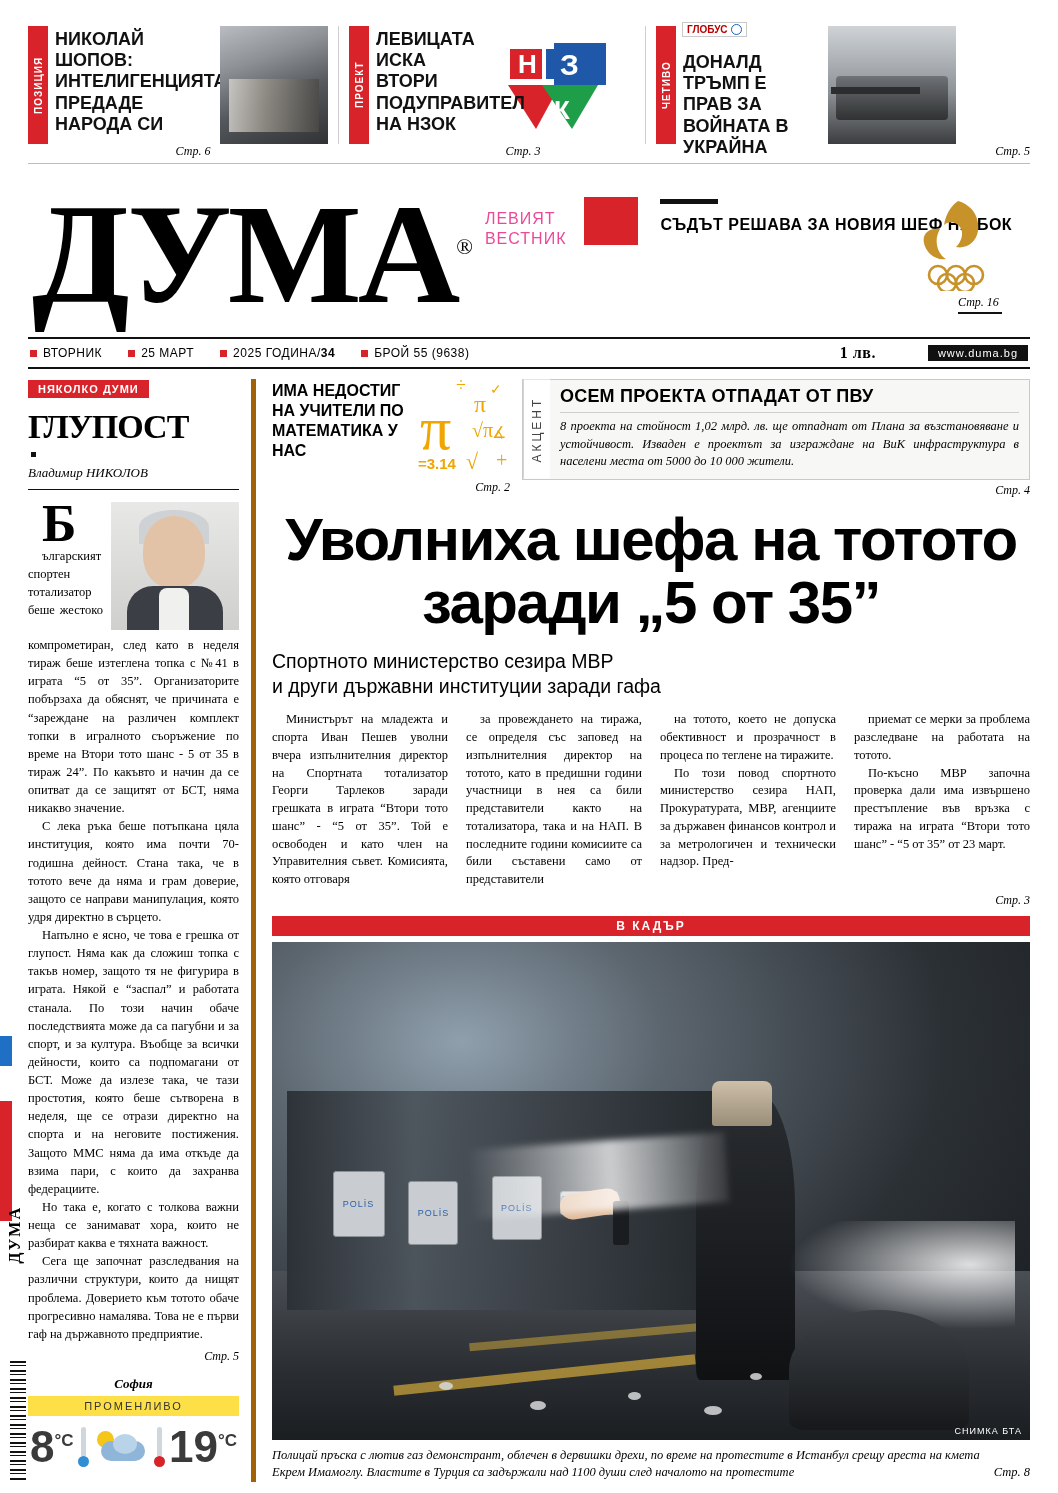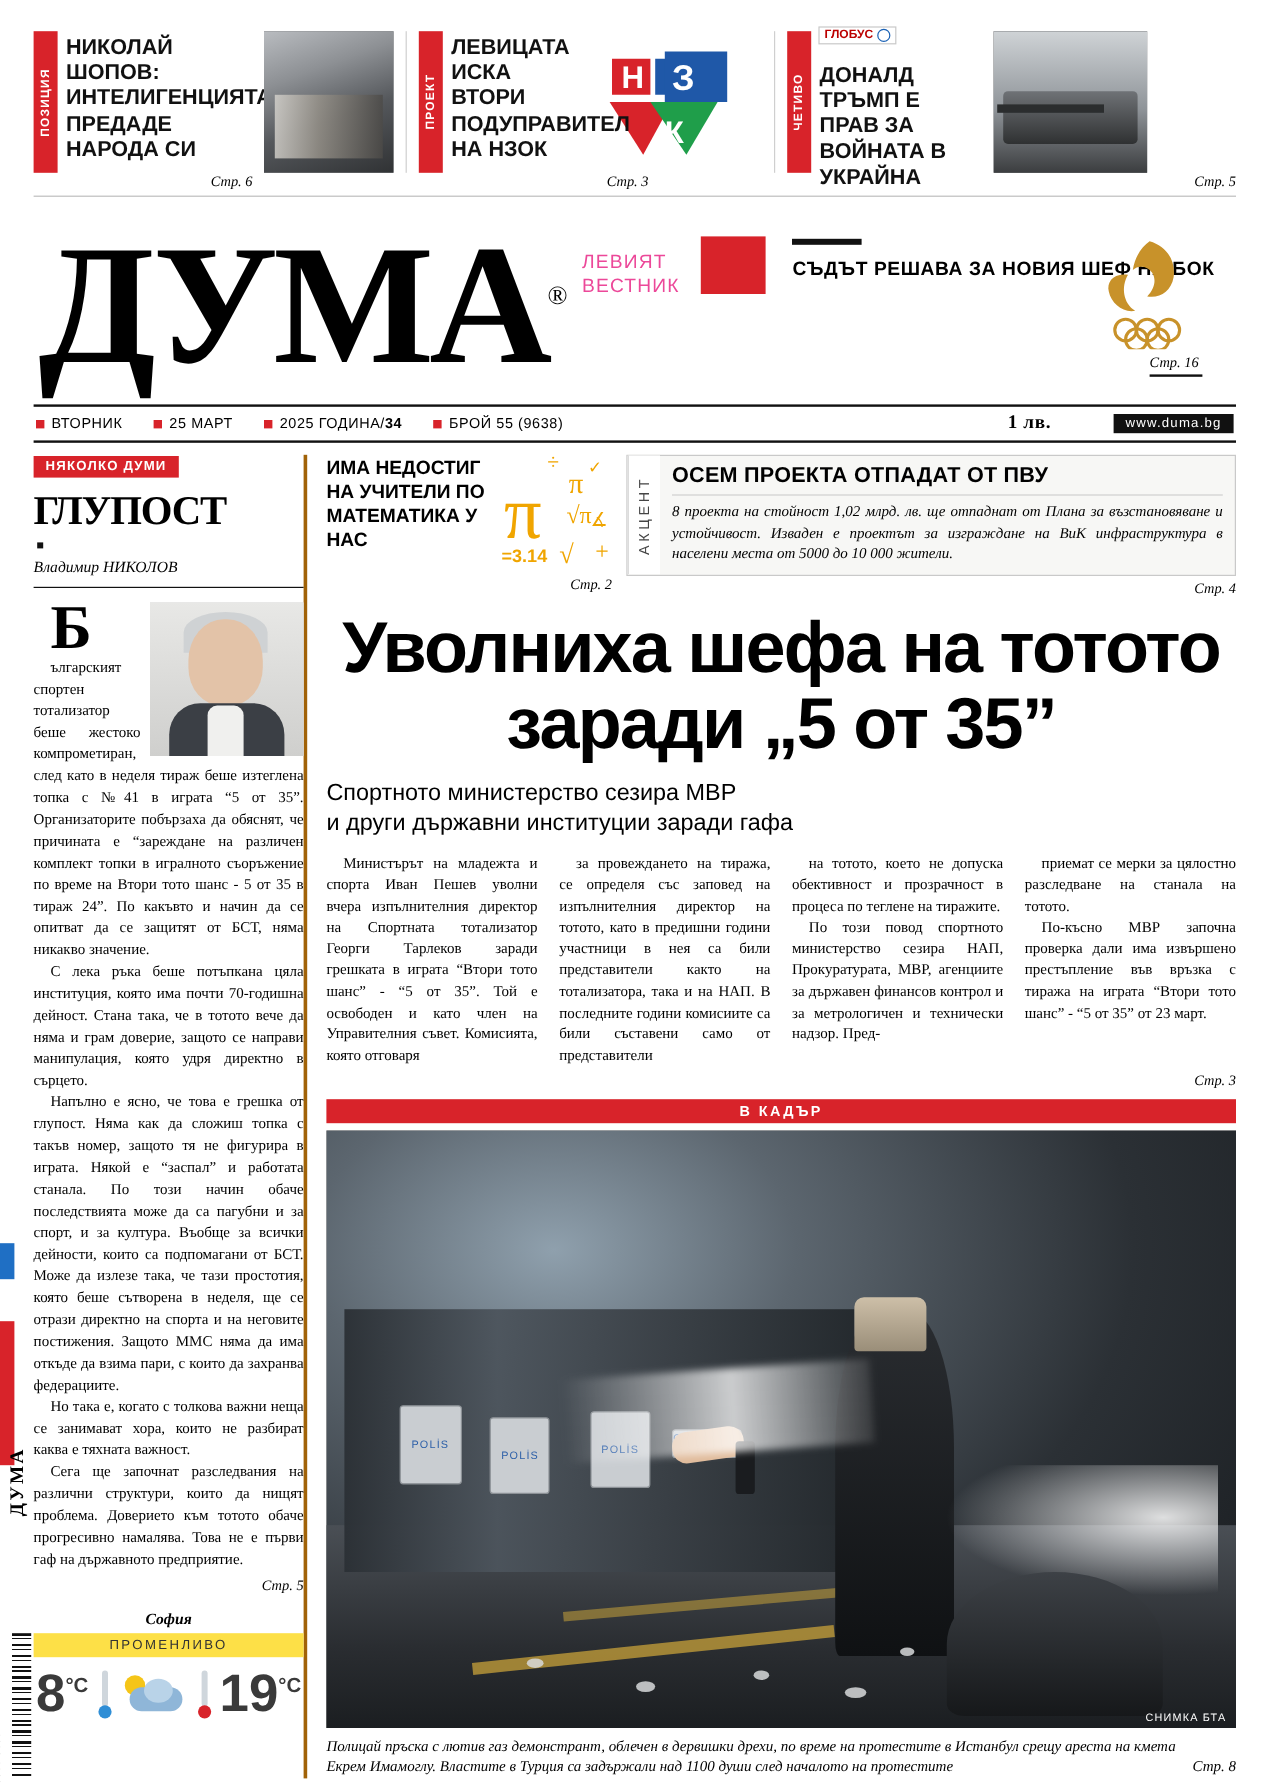--- a/index.html
+++ b/index.html
@@ -88,21 +88,21 @@
   }
   .infobar .sq { width:7px; height:7px; background:#d8232a; display:inline-block; margin-right:6px; }
   .infobar .price { font-family:"Liberation Serif", serif; font-size:16px; font-weight:bold; margin-left:auto; }
   .infobar .site {
     background:#111; color:#fff; font-size:11px; padding:2px 10px; letter-spacing:1px; margin-left:26px;
   }
   .year-strong { font-weight:bold; }
 
   
   .content { display:flex; margin-top:10px; }
-  .col-left { width:228px; border-right:3px solid #a16207; }
+  .col-left { width:228px; padding-right:12px; border-right:5px solid #a16207; }
   .col-right { flex:1; padding-left:16px; }
 
   .kicker-red {
     display:inline-block; background:#d8232a; color:#fff; font-family:"Liberation Sans", sans-serif;
     font-size:11px; font-weight:bold; letter-spacing:1px; padding:3px 10px;
   }
   .col-title { font-size:34px; font-weight:bold; margin:10px 0 4px; letter-spacing:-1px; }
   .col-dot { width:5px; height:5px; background:#111; margin:6px 0 8px 3px; }
   .byline { font-style:italic; font-size:13px; }
   .rule { border:0; border-top:1px solid #111; margin:8px 0 10px; }
@@ -417,21 +417,21 @@
       <div class="subhead">
         <div>Спортното министерство сезира МВР</div>
         <div>и други държавни институции заради гафа</div>
       </div>
 
       <div class="article-cols">
         <p>Министърът на младежта и спорта Иван Пешев уволни вчера изпълнителния директор на Спортната тотализатор Георги Тарлеков заради грешката в играта “Втори тото шанс” - “5 от 35”. Той е освободен и като член на Управителния съвет. Комисията, която отговаря</p>
         <p>за провеждането на тиража, се определя със заповед на изпълнителния директор на тотото, като в предишни години участници в нея са били представители както на тотализатора, така и на НАП. В последните години комисиите са били съставени само от представители</p>
         <p>на тотото, което не допуска обективност и прозрачност в процеса по теглене на тиражите.</p>
         <p>По този повод спортното министерство сезира НАП, Прокуратурата, МВР, агенциите за държавен финансов контрол и за метрологичен и технически надзор. Пред-</p>
-        <p>приемат се мерки за цялостно разследване на станала на тотото.</p>
+        <p>приемат се мерки за проблема разследване на работата на тотото.</p>
         <p>По-късно МВР започна проверка дали има извършено престъпление във връзка с тиража на играта “Втори тото шанс” - “5 от 35” от 23 март.</p>
       </div>
       <div class="str3">Стр. 3</div>
 
       <div class="vkadur">В КАДЪР</div>
 
       <div class="photo-main">
         <div class="pm-bg"></div>
         <div class="pm-road"></div>
         <div class="pm-line1"></div>

